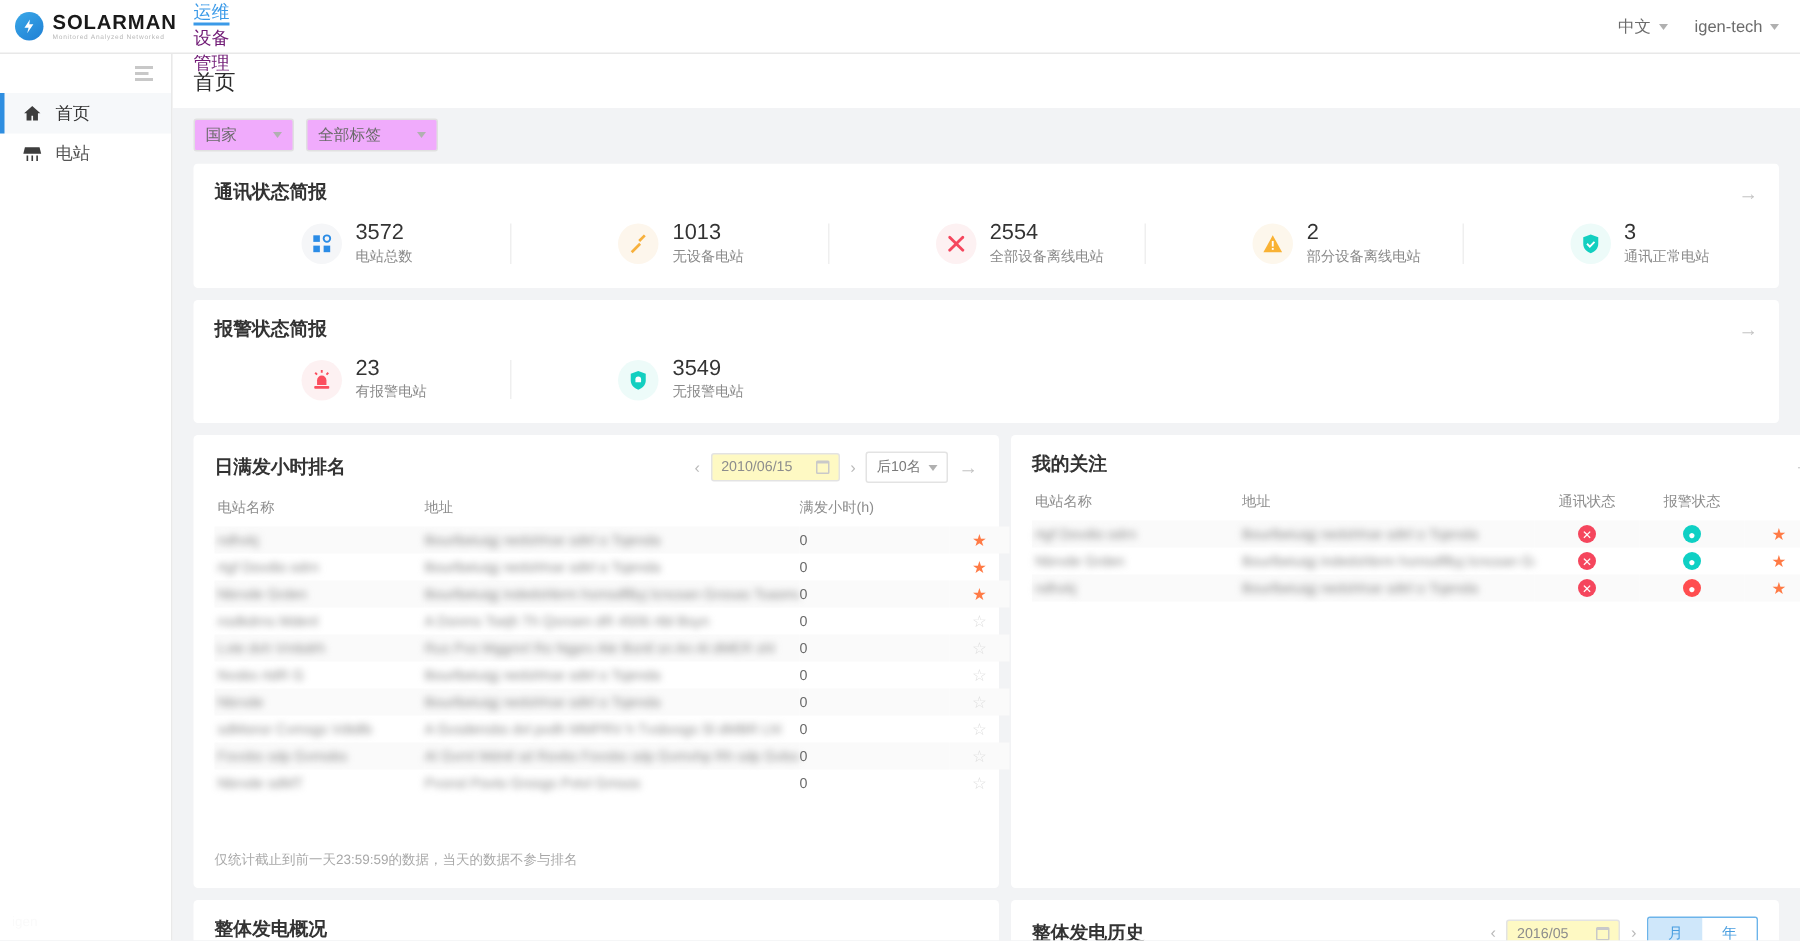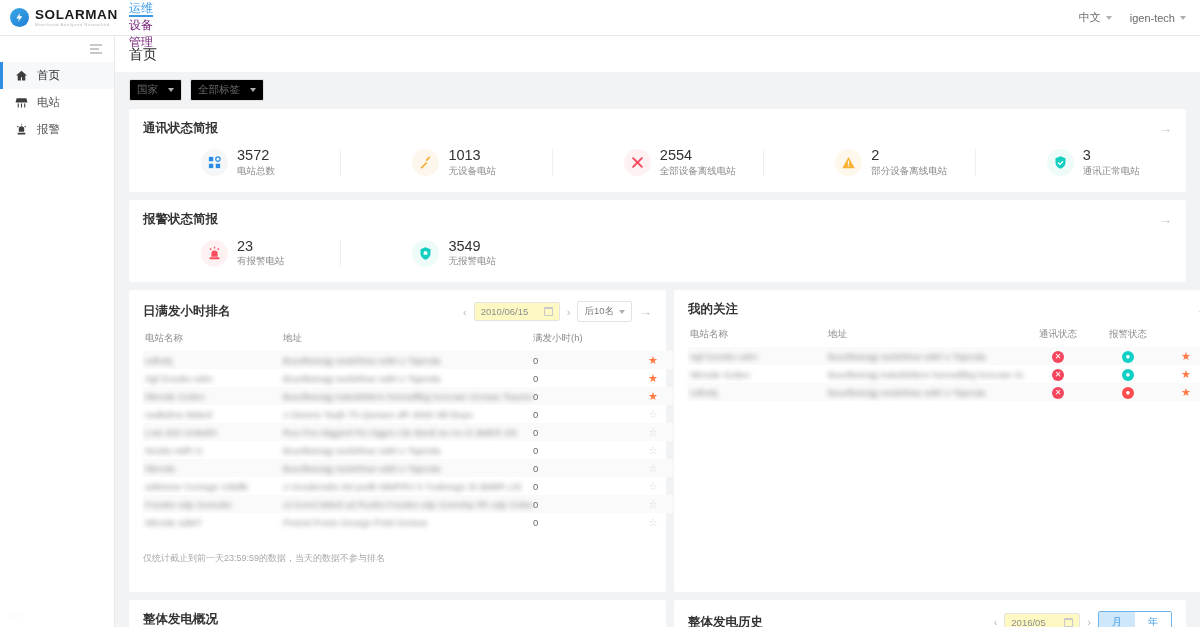--- a/index.html
+++ b/index.html
@@ -47,23 +47,23 @@
   }
   .side-item.active { background: #f6f8fa; color: #333; }
   .side-item.active::before { content: ""; position: absolute; left: 0; top: 0; bottom: 0; width: 3px; background: #2f8ee0; }
   .side-ico { width: 14px; height: 14px; display: flex; align-items: center; justify-content: center; color: #3d3d3d; }
   .watermark { position: absolute; bottom: 8px; left: 8px; font-size: 9px; color: #fafafa; }
   .main { flex: 1; display: flex; flex-direction: column; overflow: hidden; }
   .page-head { background: #fff; padding: 10px 0 8px 14px; }
   .page-title { font-size: 14px; color: #2b2b2b; }
   .filters { display: flex; gap: 8px; padding: 7px 14px 8px; }
   .filter-pill {
-    border: 1px solid #e0e0e0; border-radius: 2px; background: #000000;
+    border: 1px solid #e0e0e0; border-radius: 2px; background: #f0abfc;
     font-size: 10.5px; color: #6a6a6a; padding: 3px 7px;
-    display: flex; align-items: center; gap: 10px; cursor: pointer;
+    display: flex; align-items: center; gap: 24px; cursor: pointer;
   }
   .content { flex: 1; padding: 0 14px 0 14px; overflow: hidden; }
   .card { background: #fff; border-radius: 3px; margin-bottom: 8px; position: relative; }
   .card-head { display: flex; align-items: center; padding: 11px 14px 8px; }
   .card-title { font-size: 12.5px; color: #333; font-weight: bold; }
   .arrow-right { margin-left: auto; color: #c4c4c4; font-size: 13px; cursor: pointer; line-height: 1; }
   .stats { display: flex; padding: 2px 0 14px; }
   .stat { flex: 1; display: flex; align-items: center; gap: 9px; padding-left: 72px; position: relative; }
   .stat + .stat::before { content: ""; position: absolute; left: 0; top: 2px; bottom: 2px; width: 1px; background: #efefef; }
   .stat-ico { width: 27px; height: 27px; border-radius: 50%; display: flex; align-items: center; justify-content: center; flex: none; }
@@ -174,28 +174,20 @@
       <span>首页</span>
     </div>
     <div class="side-item">
       <span class="side-ico">
         <svg width="13" height="13" viewBox="0 0 24 24" fill="#3d3d3d">
             <path d="M3 4h18l2 8H1zM5 14h2v7H5zm12 0h2v7h-2zM11 14h2v7h-2z"></path>
           </svg>
       </span>
       <span>电站</span>
     </div>
-    <div class="side-item">
-      <span class="side-ico">
-        <svg width="13" height="13" viewBox="0 0 24 24" fill="#3d3d3d">
-            <path d="M12 1l1 3h-2zM5 5l2 2-1.4 1.4L3.6 6.4zM19 5l1.4 1.4-2 2L17 7zM12 6a5 5 0 015 5v5H7v-5a5 5 0 015-5zM5 18h14v3H5z"></path>
-          </svg>
-      </span>
-      <span>报警</span>
-    </div>
     <div class="watermark">igen</div>
   </div>
 
   <div class="main">
     <div class="page-head">
       <div class="page-title">首页</div>
     </div>
 
     <div class="filters">
       <div class="filter-pill">
@@ -449,21 +441,21 @@
                     </td>
                     <td class="c-addr">
                       <span class="blur">Pvsnsl Povto Grosgs Pvtvl Gmsos</span>
                     </td>
                     <td class="c-val">0</td>
                     <td class="c-star"><span class="star off">☆</span></td>
                   </tr>
                 </tbody>
             </table>
           </div>
-          <div class="note" style="position:absolute;bottom:16px;left:0">仅统计截止到前一天23:59:59的数据，当天的数据不参与排名</div>
+          <div class="note" style="position:absolute;bottom:1px;left:0">仅统计截止到前一天23:59:59的数据，当天的数据不参与排名</div>
         </div>
 
         <div class="card col-right" style="height:302px">
           <div class="panel-head">
             <div class="card-title">我的关注</div>
             <div class="arrow-right">→</div>
           </div>
           <div class="tbl-wrap">
             <table>
               <thead>

